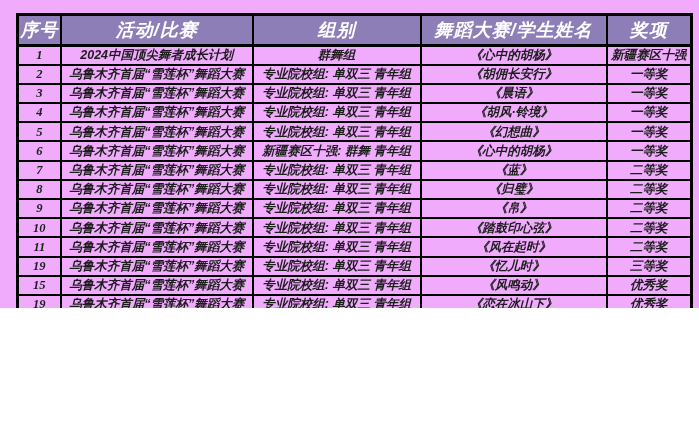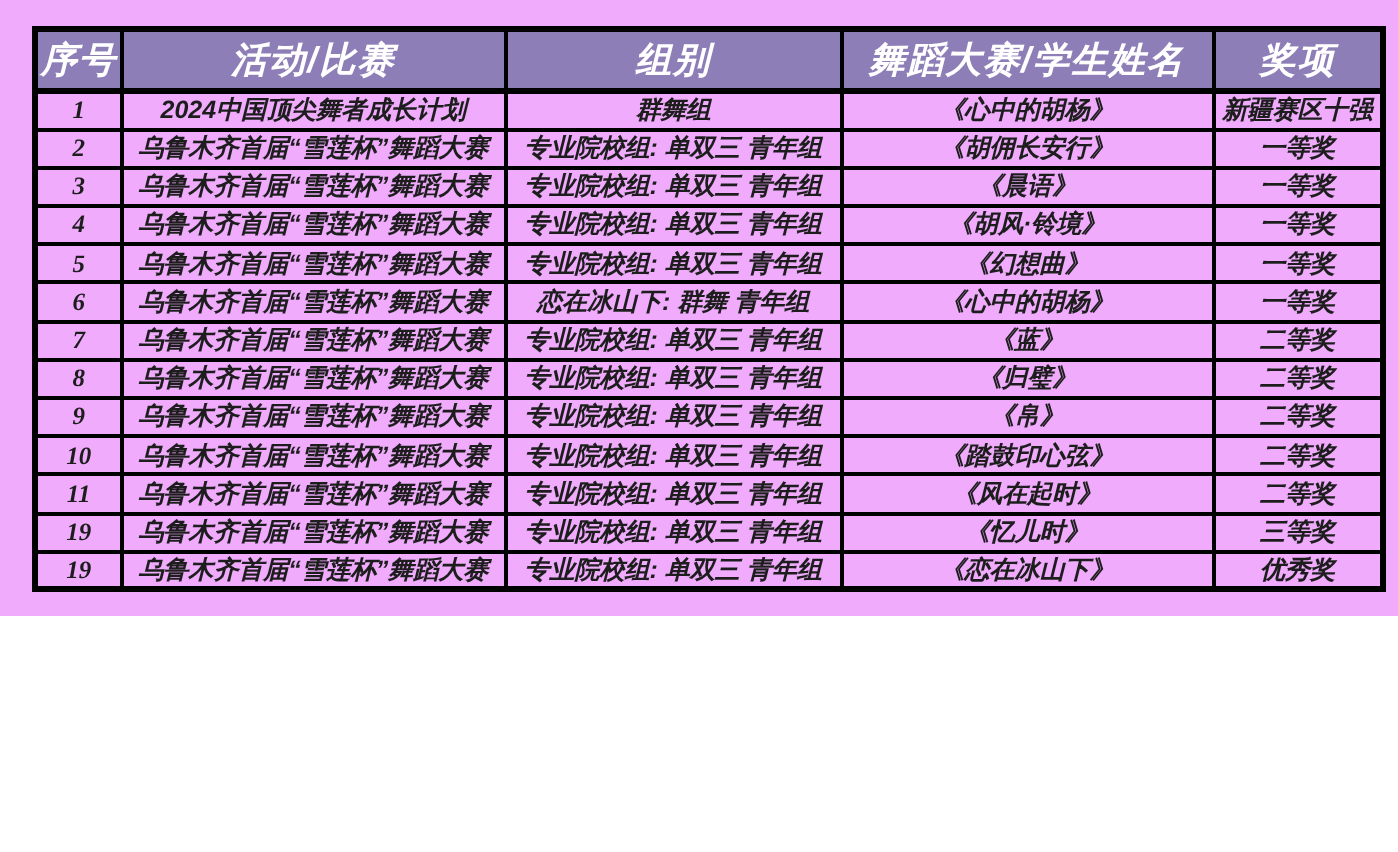--- a/index.html
+++ b/index.html
@@ -101,21 +101,21 @@
     <td class="cell-no">5</td>
     <td class="cell-activity">乌鲁木齐首届“雪莲杯”舞蹈大赛</td>
     <td class="cell-group">专业院校组: 单双三 青年组</td>
     <td class="cell-work">《幻想曲》</td>
     <td class="cell-award">一等奖</td>
   </tr>
 
   <tr>
     <td class="cell-no">6</td>
     <td class="cell-activity">乌鲁木齐首届“雪莲杯”舞蹈大赛</td>
-    <td class="cell-group">恋在冰山下: 群舞 青年组</td>
+    <td class="cell-group">新疆赛区十强: 群舞 青年组</td>
     <td class="cell-work">《心中的胡杨》</td>
     <td class="cell-award">一等奖</td>
   </tr>
 
   <tr>
     <td class="cell-no">7</td>
     <td class="cell-activity">乌鲁木齐首届“雪莲杯”舞蹈大赛</td>
     <td class="cell-group">专业院校组: 单双三 青年组</td>
     <td class="cell-work">《蓝》</td>
     <td class="cell-award">二等奖</td>
@@ -156,20 +156,27 @@
   <tr>
     <td class="cell-no">19</td>
     <td class="cell-activity">乌鲁木齐首届“雪莲杯”舞蹈大赛</td>
     <td class="cell-group">专业院校组: 单双三 青年组</td>
     <td class="cell-work">《忆儿时》</td>
     <td class="cell-award">三等奖</td>
   </tr>
 
 
 
+  <tr>
+    <td class="cell-no">15</td>
+    <td class="cell-activity">乌鲁木齐首届“雪莲杯”舞蹈大赛</td>
+    <td class="cell-group">专业院校组: 单双三 青年组</td>
+    <td class="cell-work">《风鸣动》</td>
+    <td class="cell-award">优秀奖</td>
+  </tr>
 
 
 
 
   <tr>
     <td class="cell-no">19</td>
     <td class="cell-activity">乌鲁木齐首届“雪莲杯”舞蹈大赛</td>
     <td class="cell-group">专业院校组: 单双三 青年组</td>
     <td class="cell-work">《恋在冰山下》</td>
     <td class="cell-award">优秀奖</td>

